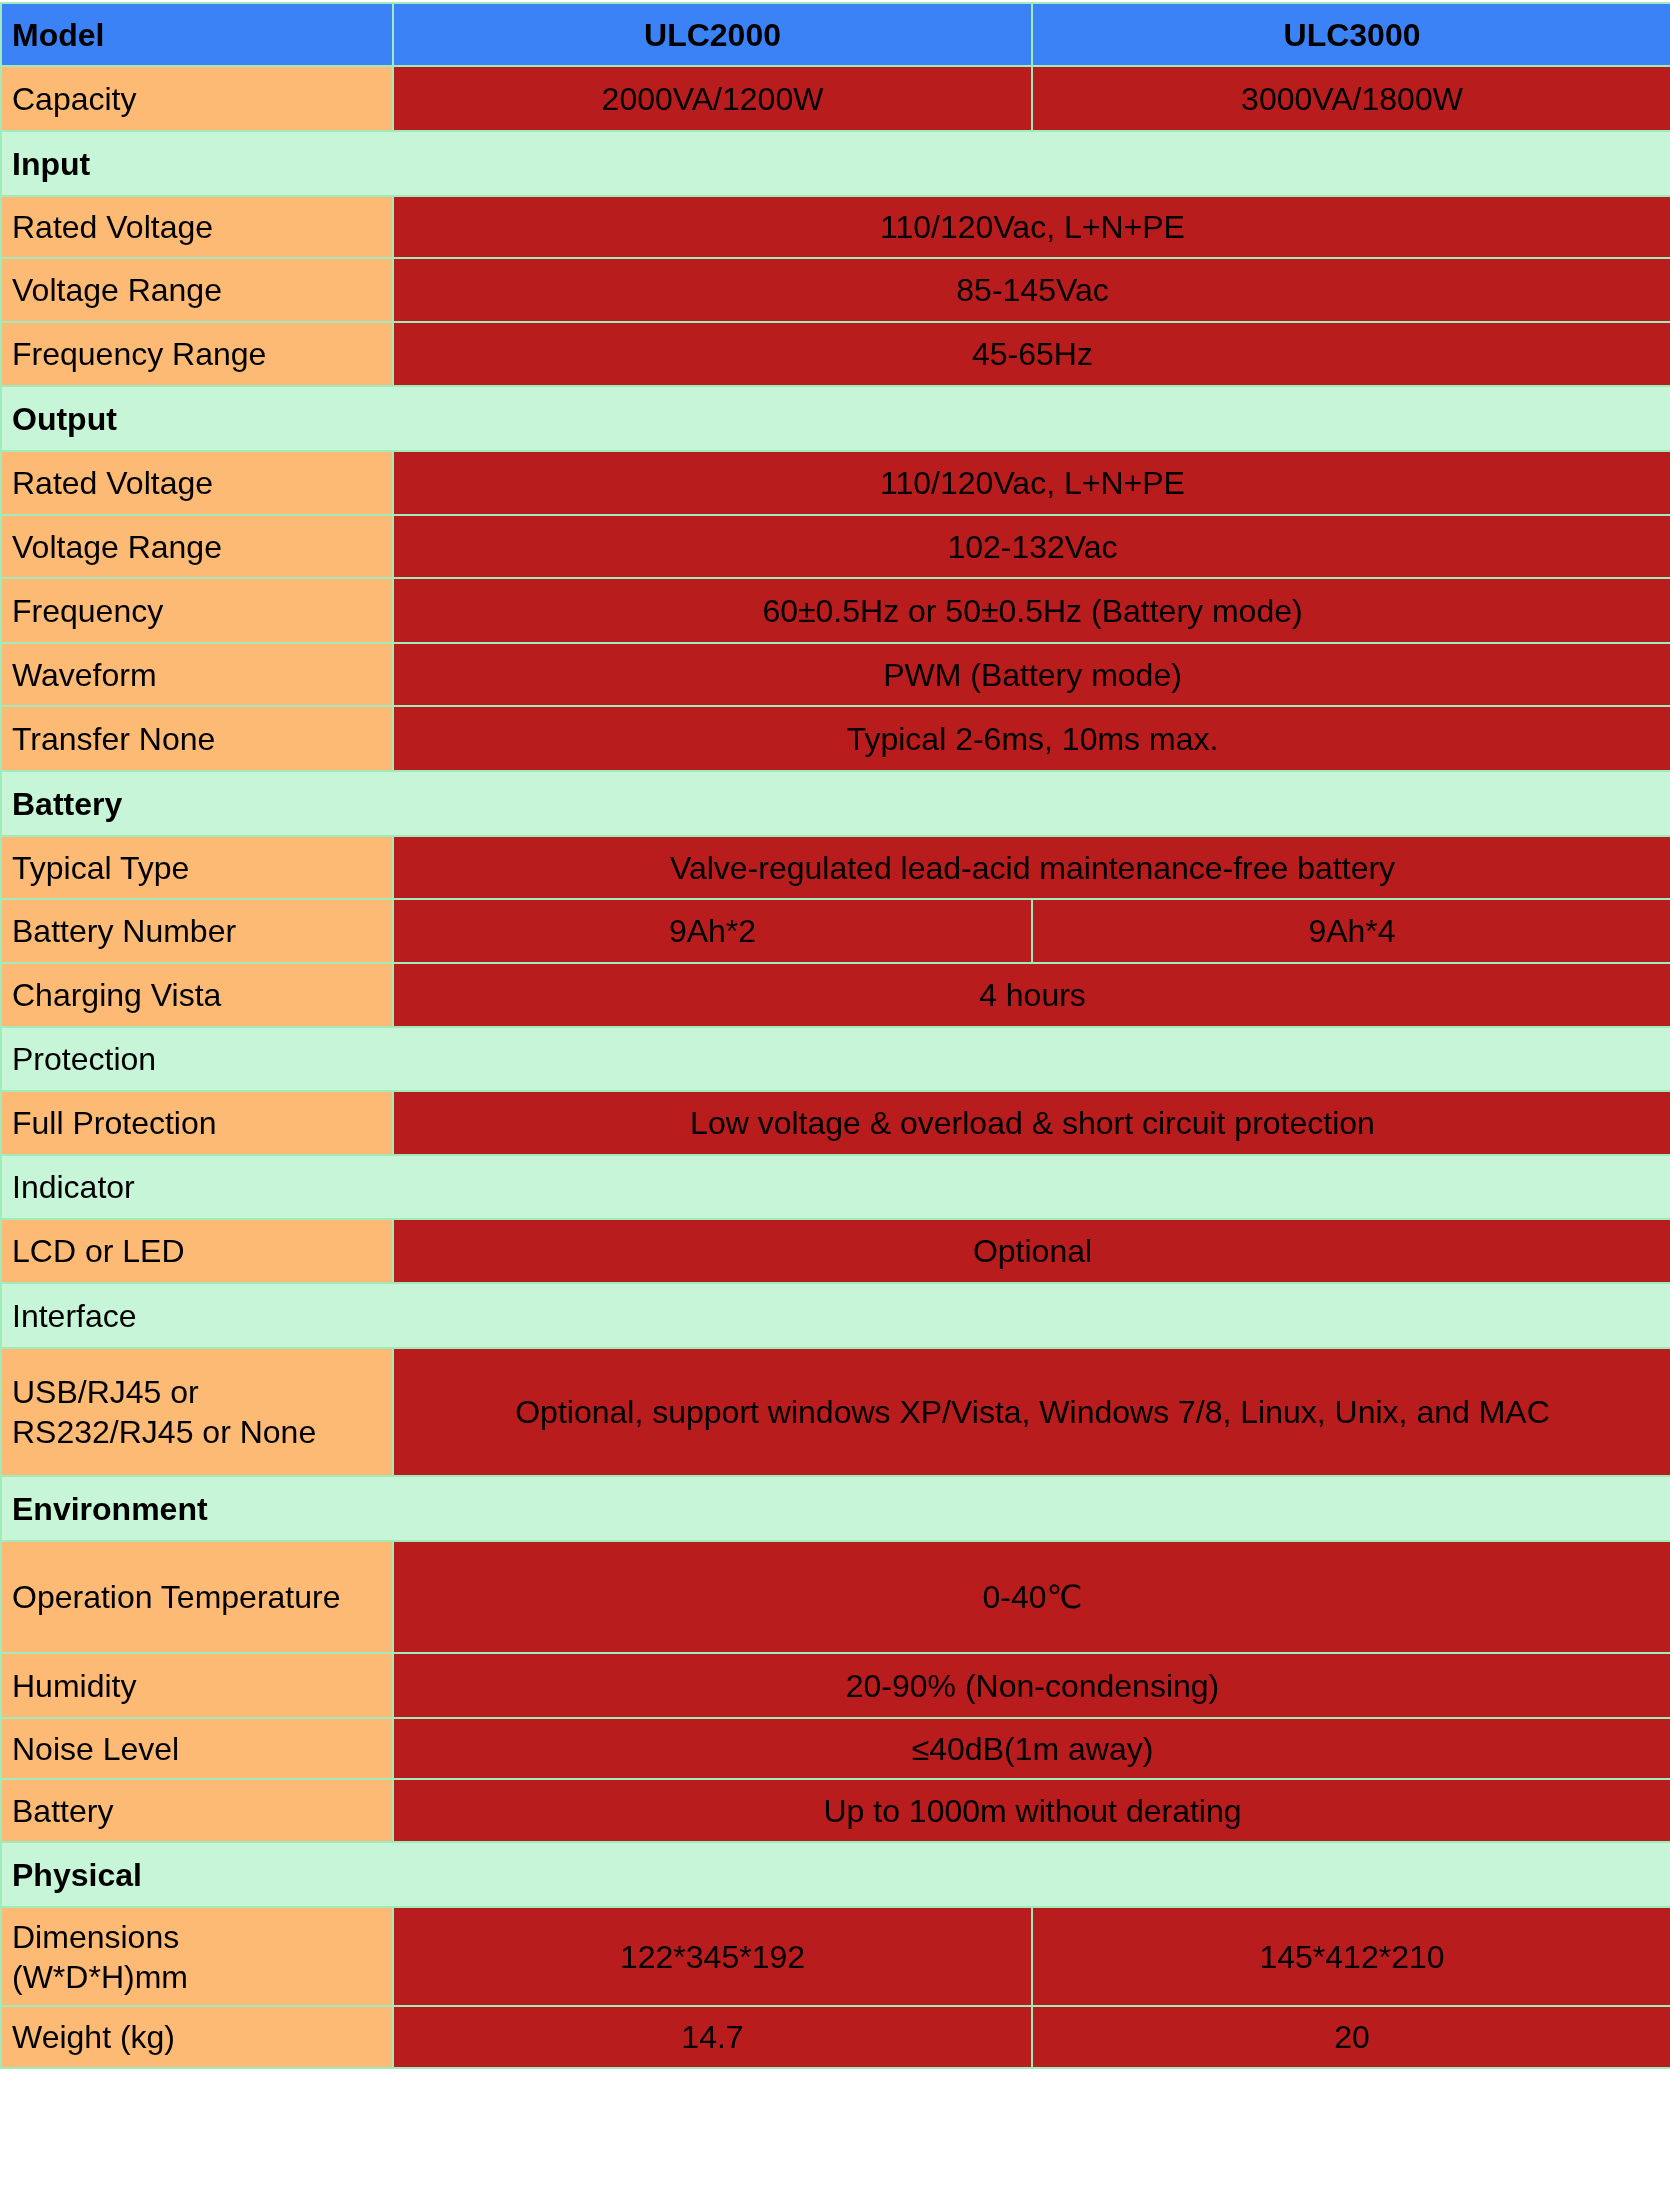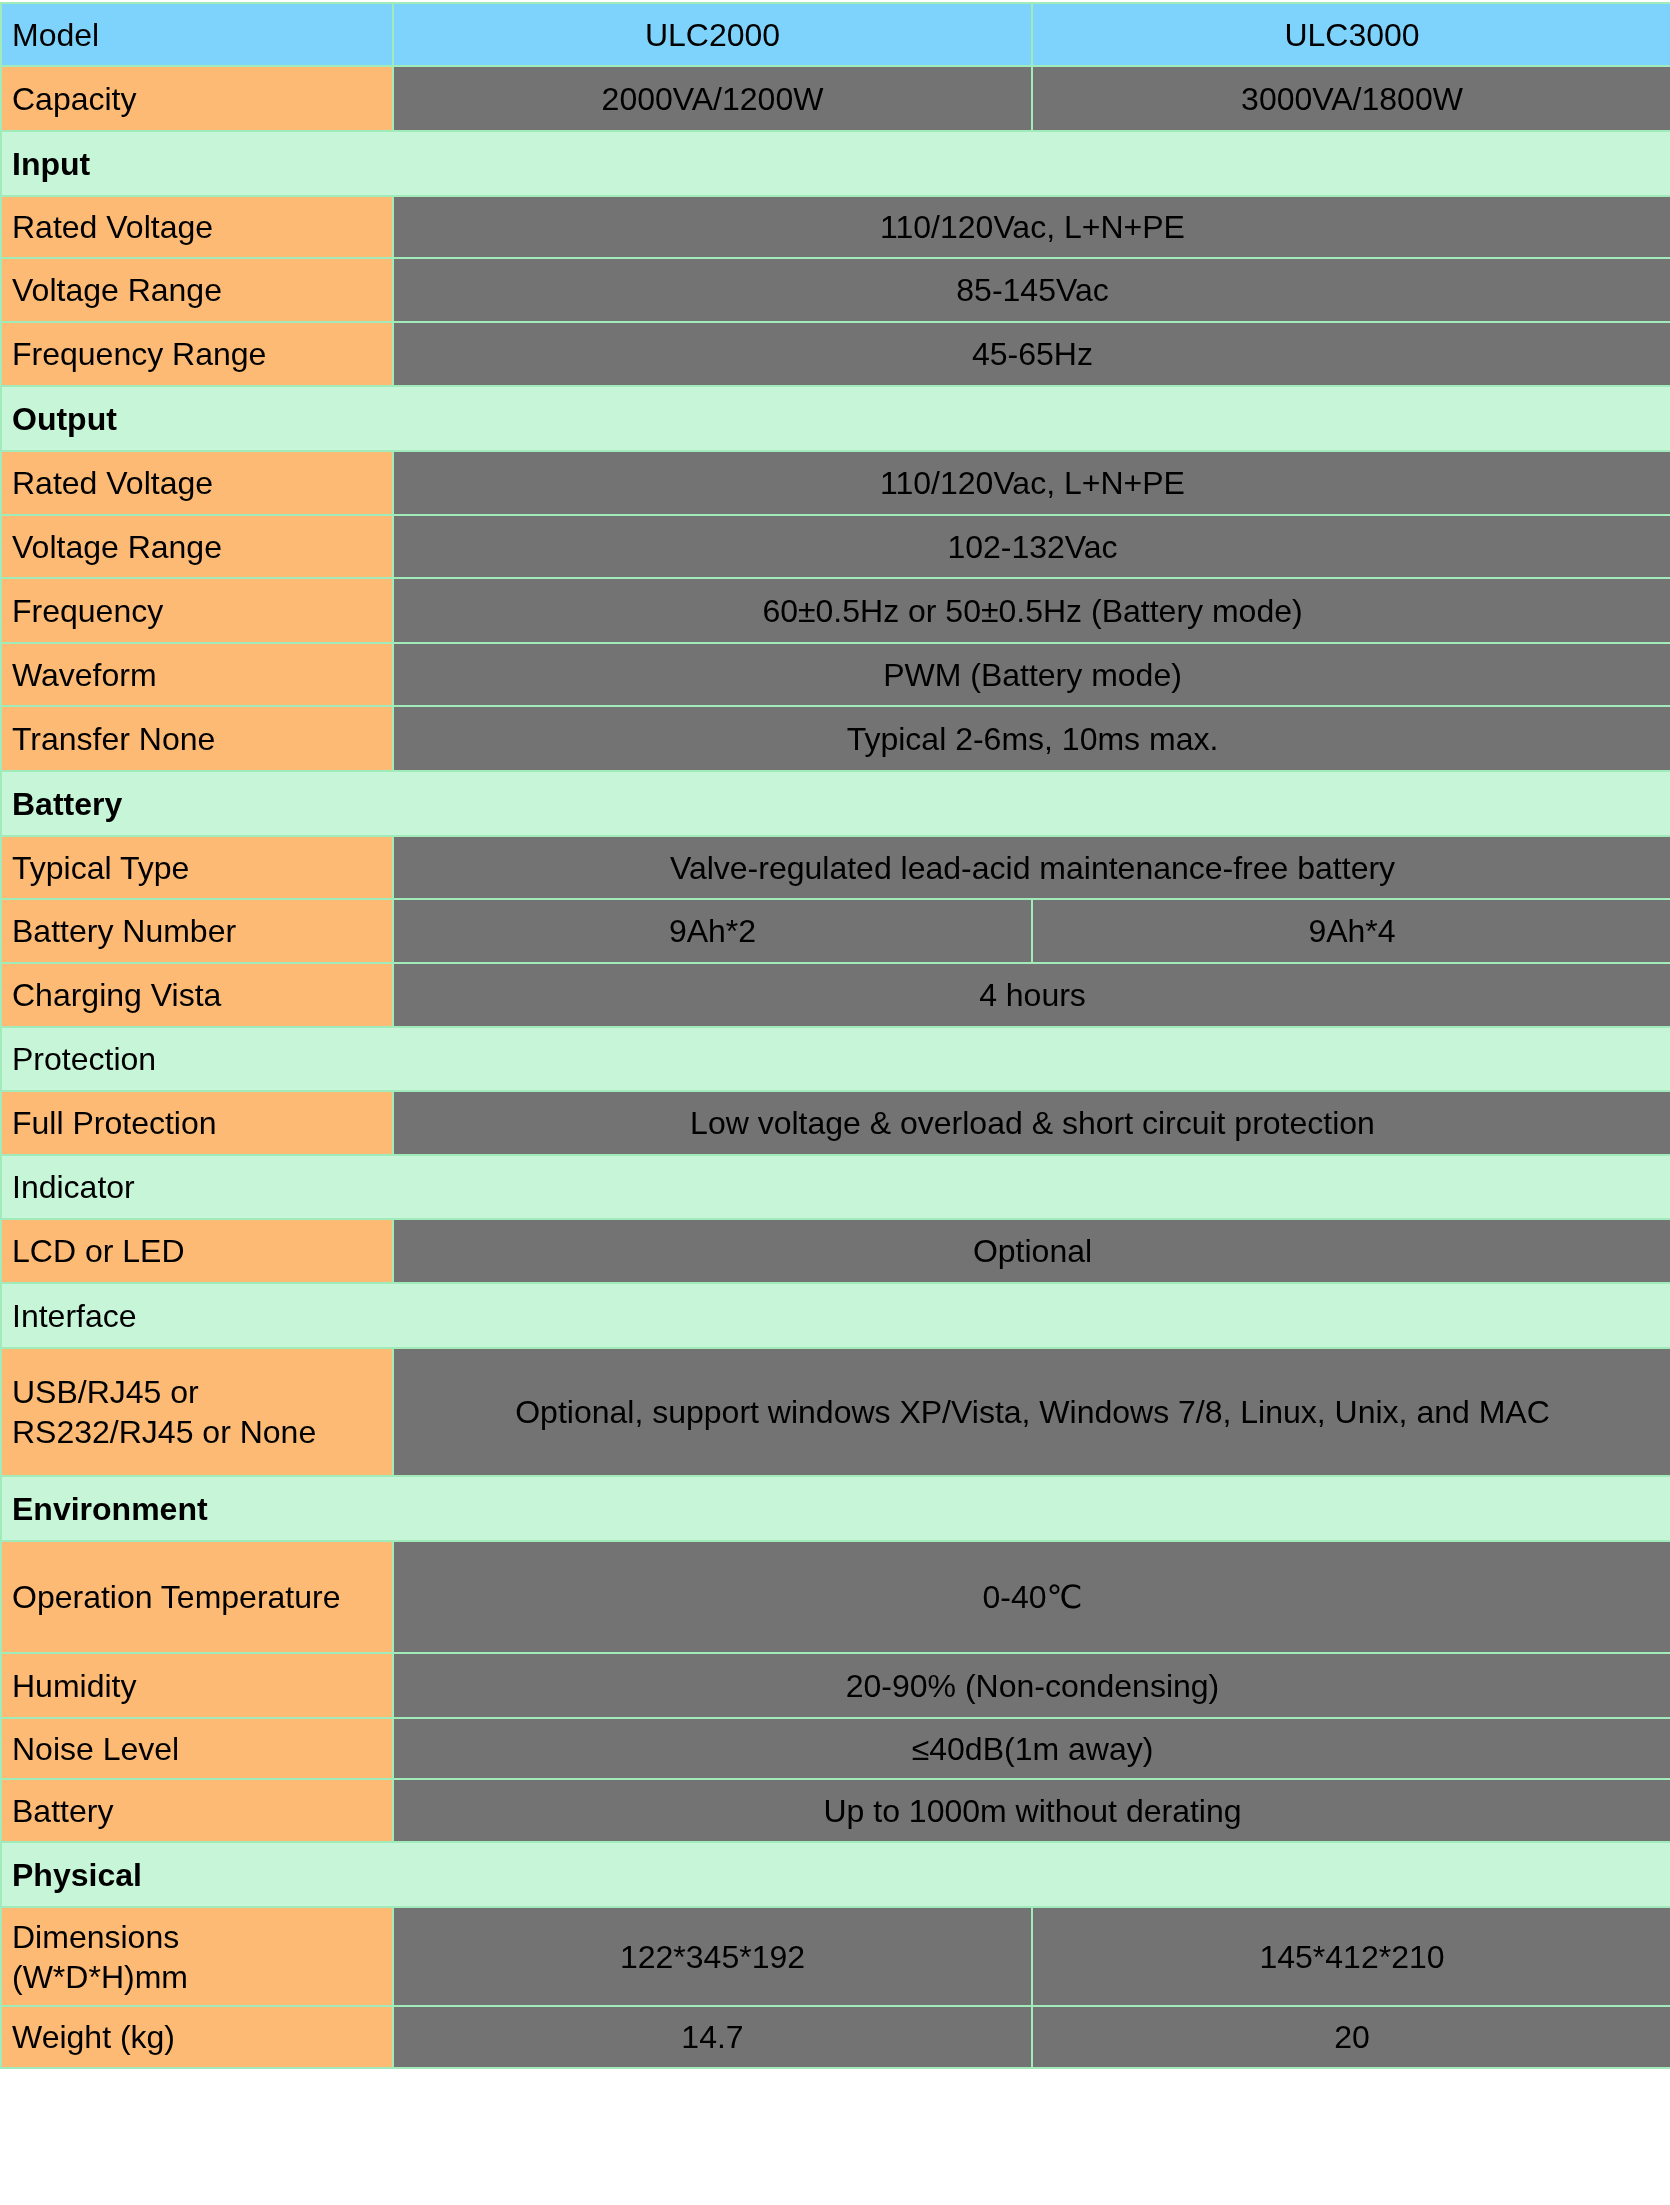--- a/index.html
+++ b/index.html
@@ -30,30 +30,30 @@
   td.label-cell {
     text-align: left;
     padding-left: 10px;
     padding-right: 5.7px;
     white-space: pre-line;
     background: #fdba74;
   }
   td.value-cell {
     text-align: center;
     padding: 0 7.2px;
-    background: #737373;
+    background: #b91c1c;
   }
   td.section-cell {
     background: #c6f5d8;
     text-align: left;
     padding-left: 10px;
   }
   tr.models-row td {
-    background: #7dd3fc;
-    font-weight: normal;
+    background: #3b82f6;
+    font-weight: bold;
   }
   .bold { font-weight: bold; }
 </style>
 </head>
 <body>
 
 <table class="spec">
   <colgroup>
     <col style="width: 392px;">
     <col style="width: 639px;">

